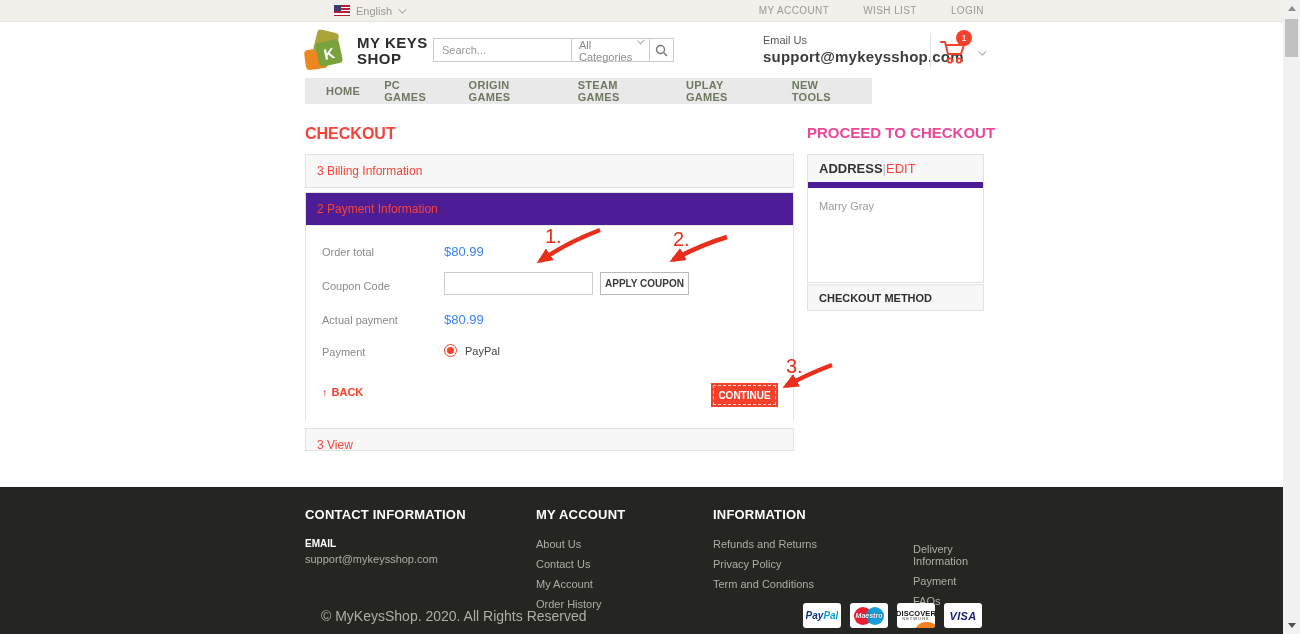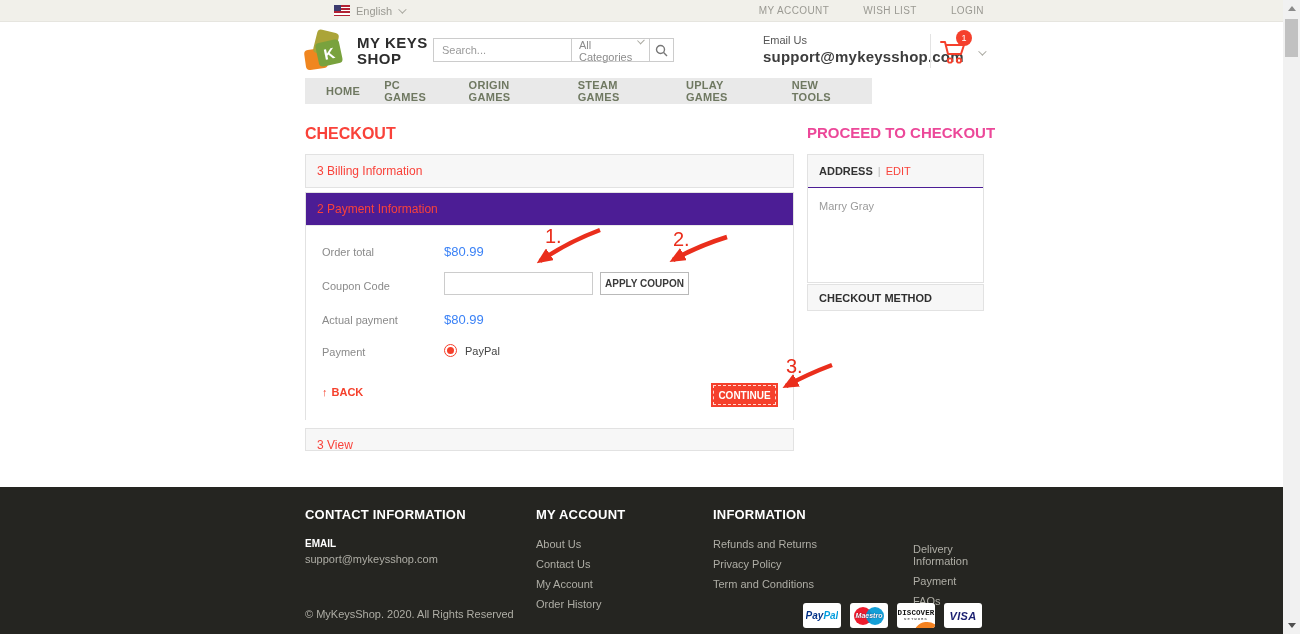--- a/index.html
+++ b/index.html
@@ -87,60 +87,60 @@
   .back-link { position:absolute; left:16px; top:160px; font-size:11px; font-weight:bold;
     color:#f5402c; display:flex; align-items:center; gap:4px; cursor:pointer; }
   .continue-btn { position:absolute; left:405px; top:157px; width:67px; height:24px; background:#f5402c;
     color:#fff; font-size:10px; font-weight:bold; border:1px solid #f5402c; outline:1px dashed #ffd9d2;
     outline-offset:-3px; cursor:pointer; font-family:"Liberation Sans",sans-serif; }
 
   
   .side-title { position:absolute; left:807px; top:124px; font-size:15px; font-weight:bold; color:#ec4899; }
   .addr-box { position:absolute; left:807px; top:154px; width:177px; height:129px;
     border:1px solid #e2e2e2; background:#fff; }
-  .addr-head { height:33px; background:#f7f7f7; border-bottom:1px solid #4c1d95;
-    display:flex; align-items:center; padding-left:11px; gap:5px; font-size:11px; }
+  .addr-head { height:33px; background:#f7f7f7; border-bottom:6px solid #4c1d95;
+    display:flex; align-items:center; padding-left:11px; font-size:13px; }
   .addr-head .lbl { font-weight:bold; color:#333; }
   .addr-head .sep { color:#bbb; }
   .addr-head .edit { color:#f9423a; cursor:pointer; }
   .addr-body { padding:12px 11px; font-size:11px; color:#9b9b9b; }
   .method-bar { position:absolute; left:807px; top:284px; width:177px; height:27px;
     border:1px solid #e2e2e2; background:#f7f7f7; display:flex; align-items:center; padding-left:11px;
     font-size:11px; font-weight:bold; color:#2e2e2e; }
 
   
   .anno-svg { position:absolute; left:0; top:0; width:1300px; height:634px; pointer-events:none; z-index:50; }
   .anno-label { position:absolute; z-index:51; color:#ea2e1c; font-size:20px; pointer-events:none; }
 
   
   .footer { position:absolute; left:0; top:487px; width:1283px; height:147px; background:#252521; }
   .footer-inner { position:absolute; left:305px; width:679px; height:100%; }
   .f-head { font-size:13px; font-weight:bold; color:#fff; letter-spacing:.2px; }
   .f-col1 { position:absolute; left:0; top:20px; }
   .f-email-lbl { margin-top:16px; font-size:10px; font-weight:bold; color:#fff; }
   .f-email-val { margin-top:4px; font-size:11px; color:#aeada5; }
-  .f-copy { position:absolute; left:0; top:121px; font-size:11px; color:#aeada5; }
+  .f-copy { position:absolute; left:16px; top:121px; font-size:14px; color:#aeada5; }
   .f-col2 { position:absolute; left:231px; top:20px; }
   .f-col3 { position:absolute; left:408px; top:20px; }
   .f-links { margin-top:16px; display:flex; flex-direction:column; gap:8px; }
   .f-links a { font-size:11px; color:#aeada5; text-decoration:none; cursor:pointer; }
   .f-col3b { position:absolute; left:608px; top:56px; display:flex; flex-direction:column; gap:8px; }
   .f-col3b a { font-size:11px; color:#aeada5; text-decoration:none; cursor:pointer; }
   .pay-icons { position:absolute; left:498px; top:116px; display:flex; gap:9px; }
   .pay-badge { width:38px; height:25px; background:#fff; border-radius:3px; position:relative;
     display:flex; align-items:center; justify-content:center; overflow:hidden; }
   .pp-text { font-size:10px; font-weight:bold; font-style:italic;
     background:linear-gradient(90deg,#003087 55%,#009cde 55%); -webkit-background-clip:text;
     background-clip:text; color:transparent; }
   .maestro-c { position:absolute; width:18px; height:18px; border-radius:50%; top:3.5px; }
   .m-red  { left:4px;  background:#ed1c2e; }
   .m-blue { right:4px; background:#0097d4; opacity:.92; }
   .maestro-txt { position:relative; z-index:2; color:#fff; font-size:7px; font-weight:bold;
     font-style:italic; text-shadow:0 0 1px rgba(0,0,60,.8); }
-  .discover-wrap { display:flex; flex-direction:column; align-items:center; line-height:1; z-index:2;font-family:Liberation Mono, monospace; }
+  .discover-wrap { display:flex; flex-direction:column; align-items:center; line-height:1; z-index:2; }
   .discover-txt { font-size:7.5px; font-weight:900; color:#111; letter-spacing:.1px; }
   .discover-sub { font-size:4px; color:#333; letter-spacing:1px; }
   .discover-swoosh { position:absolute; right:-4px; bottom:-6px; width:26px; height:12px;
     background:#f58220; border-radius:50% 50% 0 0 / 100% 100% 0 0; transform:rotate(-8deg); }
   .visa-txt { font-size:11px; font-weight:900; font-style:italic; color:#1a1f71; letter-spacing:.3px; }
 
   
   .scrollbar { position:absolute; right:0; top:0; width:17px; height:634px; background:#f1f1f1; z-index:60; }
   .sb-btn { position:absolute; left:0; width:17px; height:17px; display:flex; align-items:center;
     justify-content:center; cursor:pointer; }

